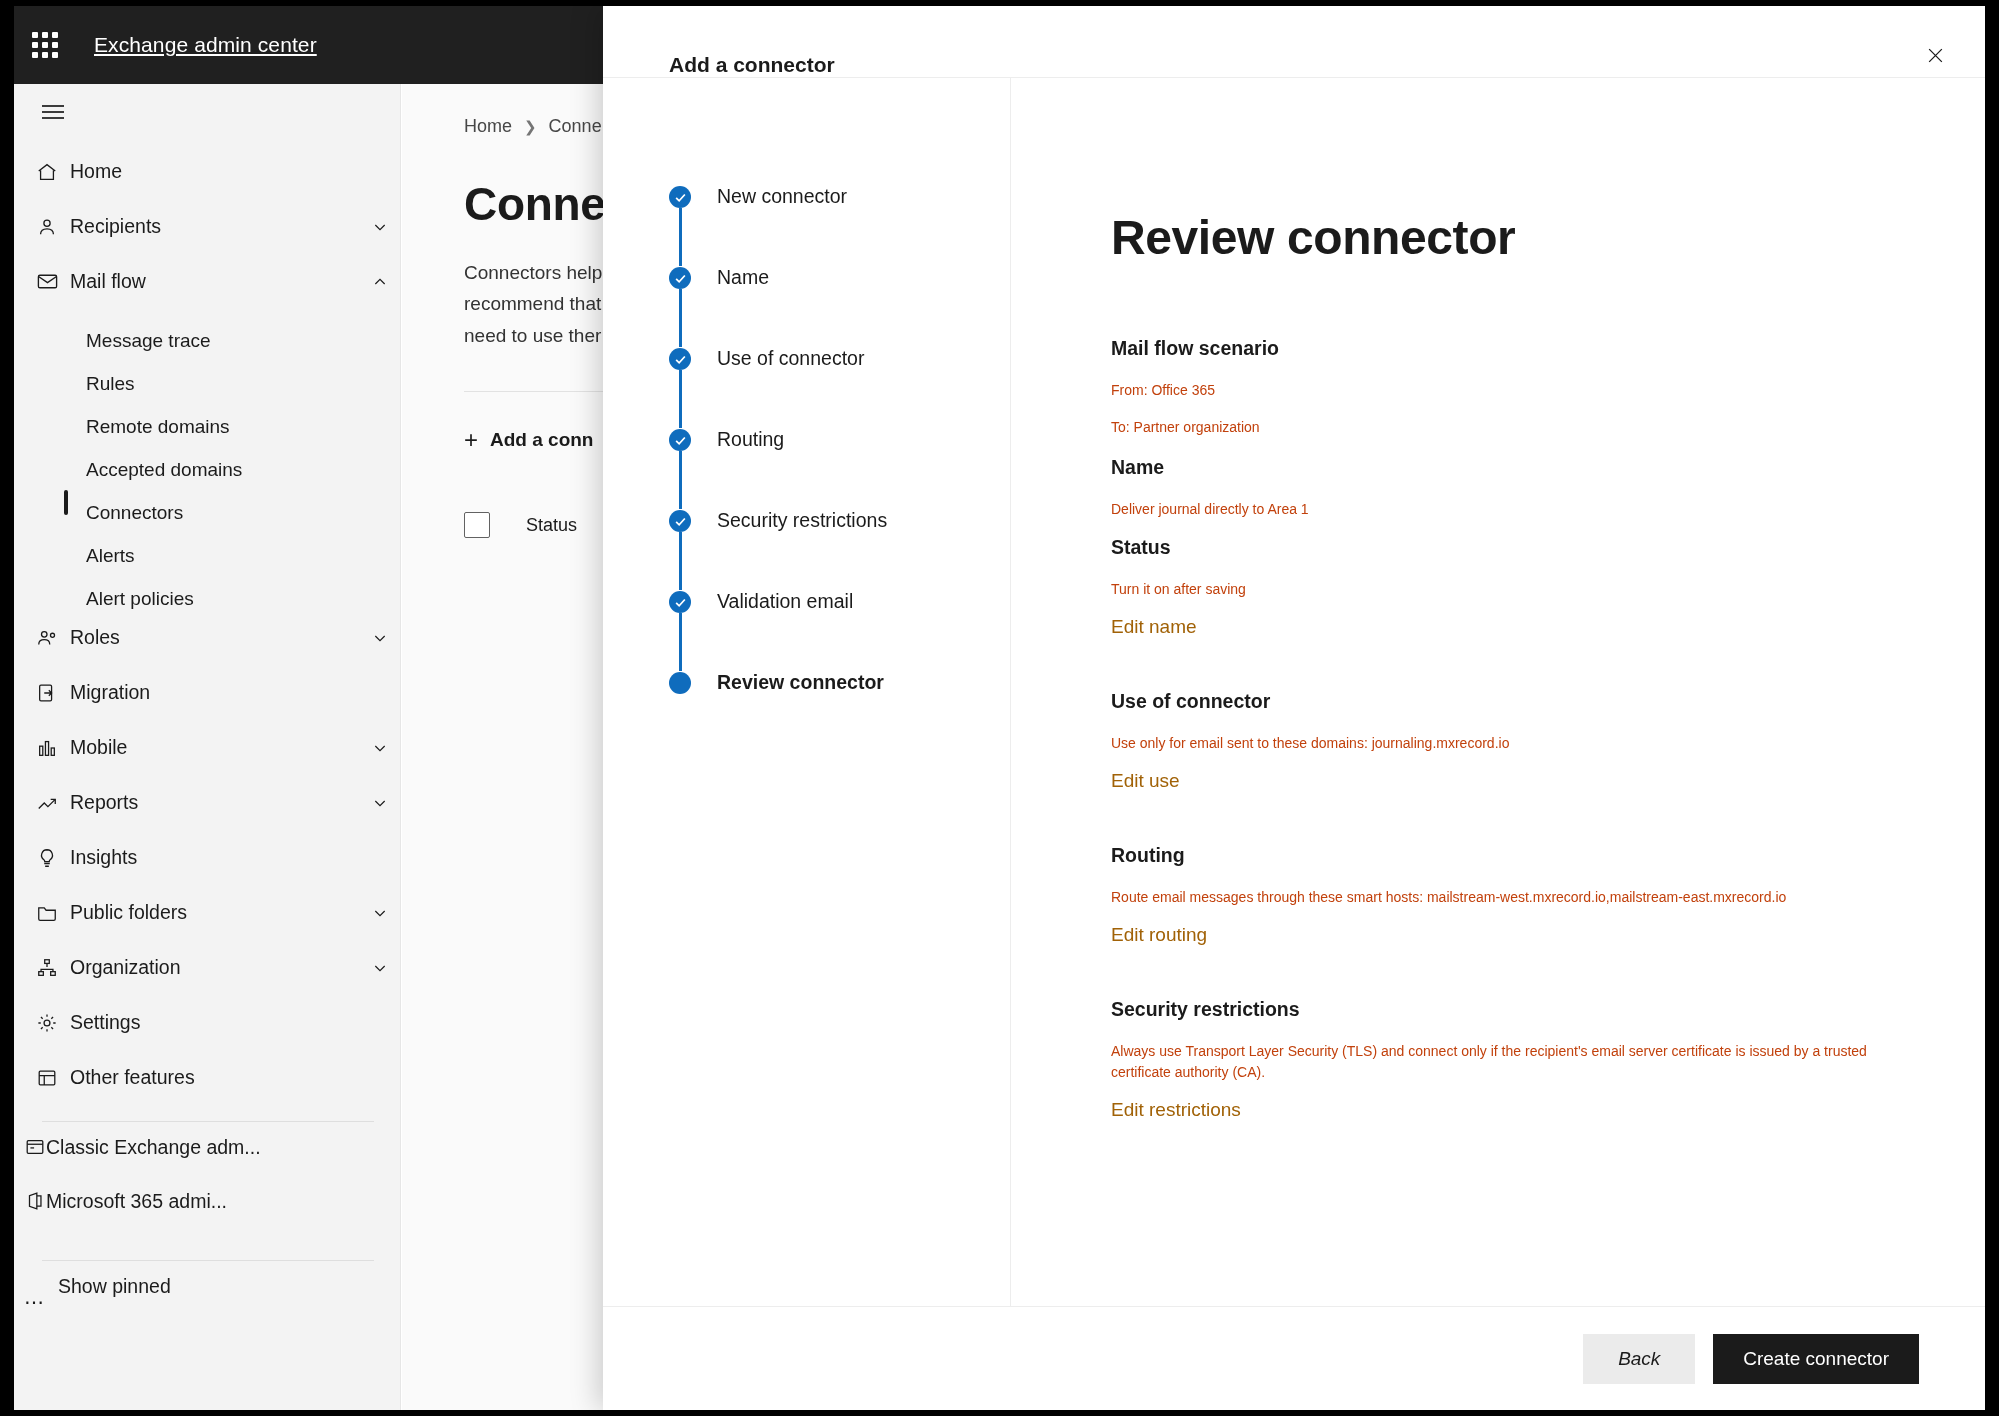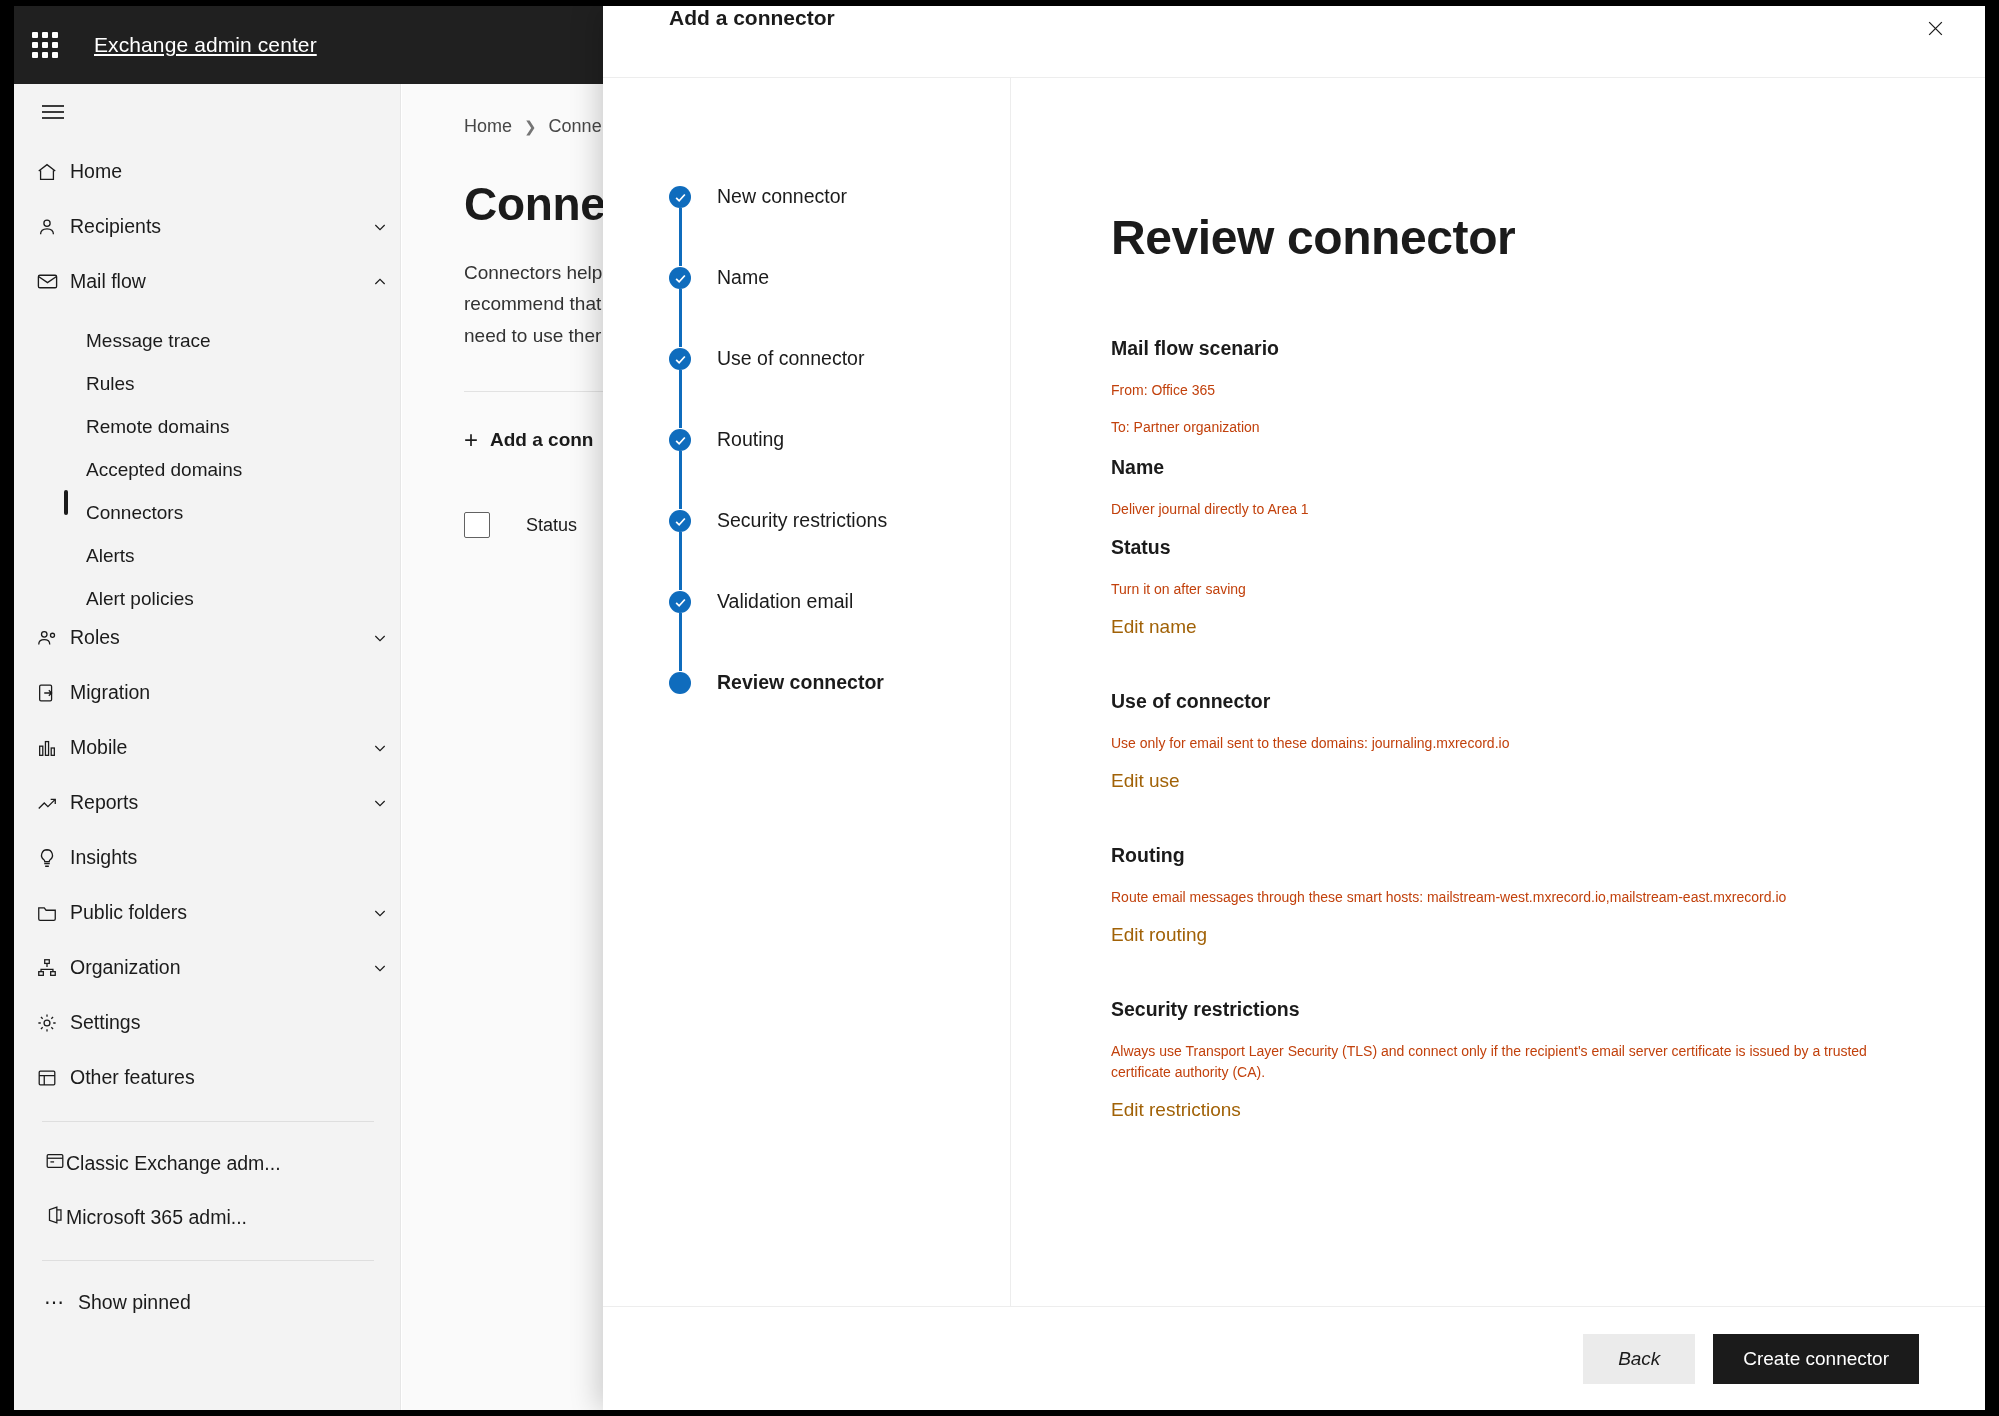--- a/index.html
+++ b/index.html
@@ -94,23 +94,23 @@
     left: 50px; top: 9px;
     width: 4px; height: 25px;
     background: #1b1b1b;
     border-radius: 2px;
   }
   .nav-divider {
     height: 1px; background: #dedede;
     margin: 16px 26px 14px 28px;
   }
   .nav-foot-item {
-    display: flex; align-items: center;
+    display: flex; 
     height: 54px;
-    padding-left: 30px;
+    padding-left: 10px;
     font-size: 19.5px;
     color: #1b1b1b;
     cursor: pointer;
   }
   .dots {
     width: 34px; min-width: 34px; color: #1b1b1b; font-size: 20px;
     display: flex; align-items: center;
   }
 
   
@@ -168,21 +168,21 @@
   .dialog {
     position: absolute;
     left: 589px; top: 0;
     width: 1382px; height: 1404px;
     background: #ffffff;
     box-shadow: -6px 0 26px rgba(0,0,0,.18);
     display: flex; flex-direction: column;
   }
   .dialog-header {
     height: 72px;
-    display: flex; align-items: flex-start;
+    display: flex; align-items: flex-end;
     padding: 0 28px 0 66px;
     border-bottom: 1px solid #ededed;
   }
   .dialog-title { font-size: 21px; font-weight: bold; color: #1b1b1b; flex: 1; }
   .close-btn {
     width: 44px; height: 44px;
     display: flex; align-items: center; justify-content: center;
     font-size: 23px; color: #1b1b1b; cursor: pointer;
   }
   .dialog-body { flex: 1; display: flex; overflow: hidden; }

